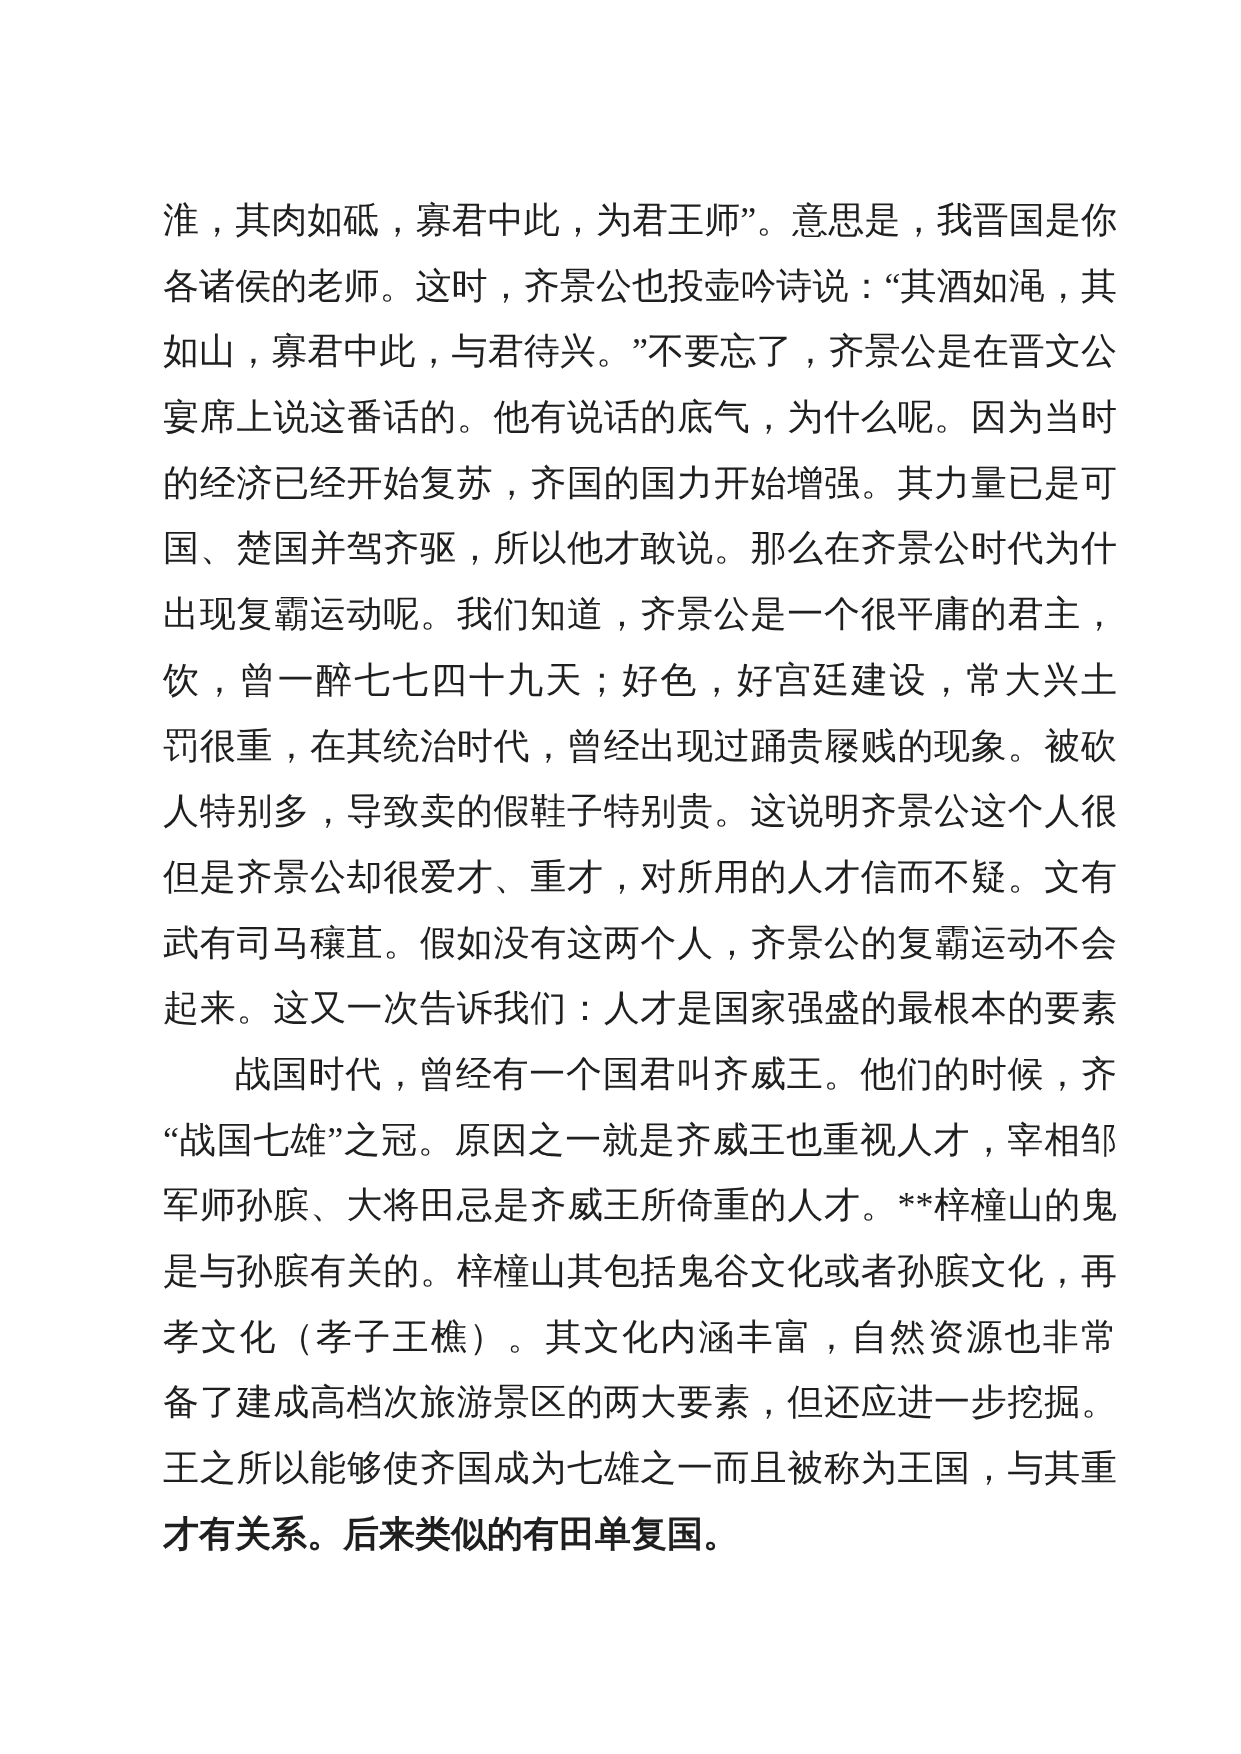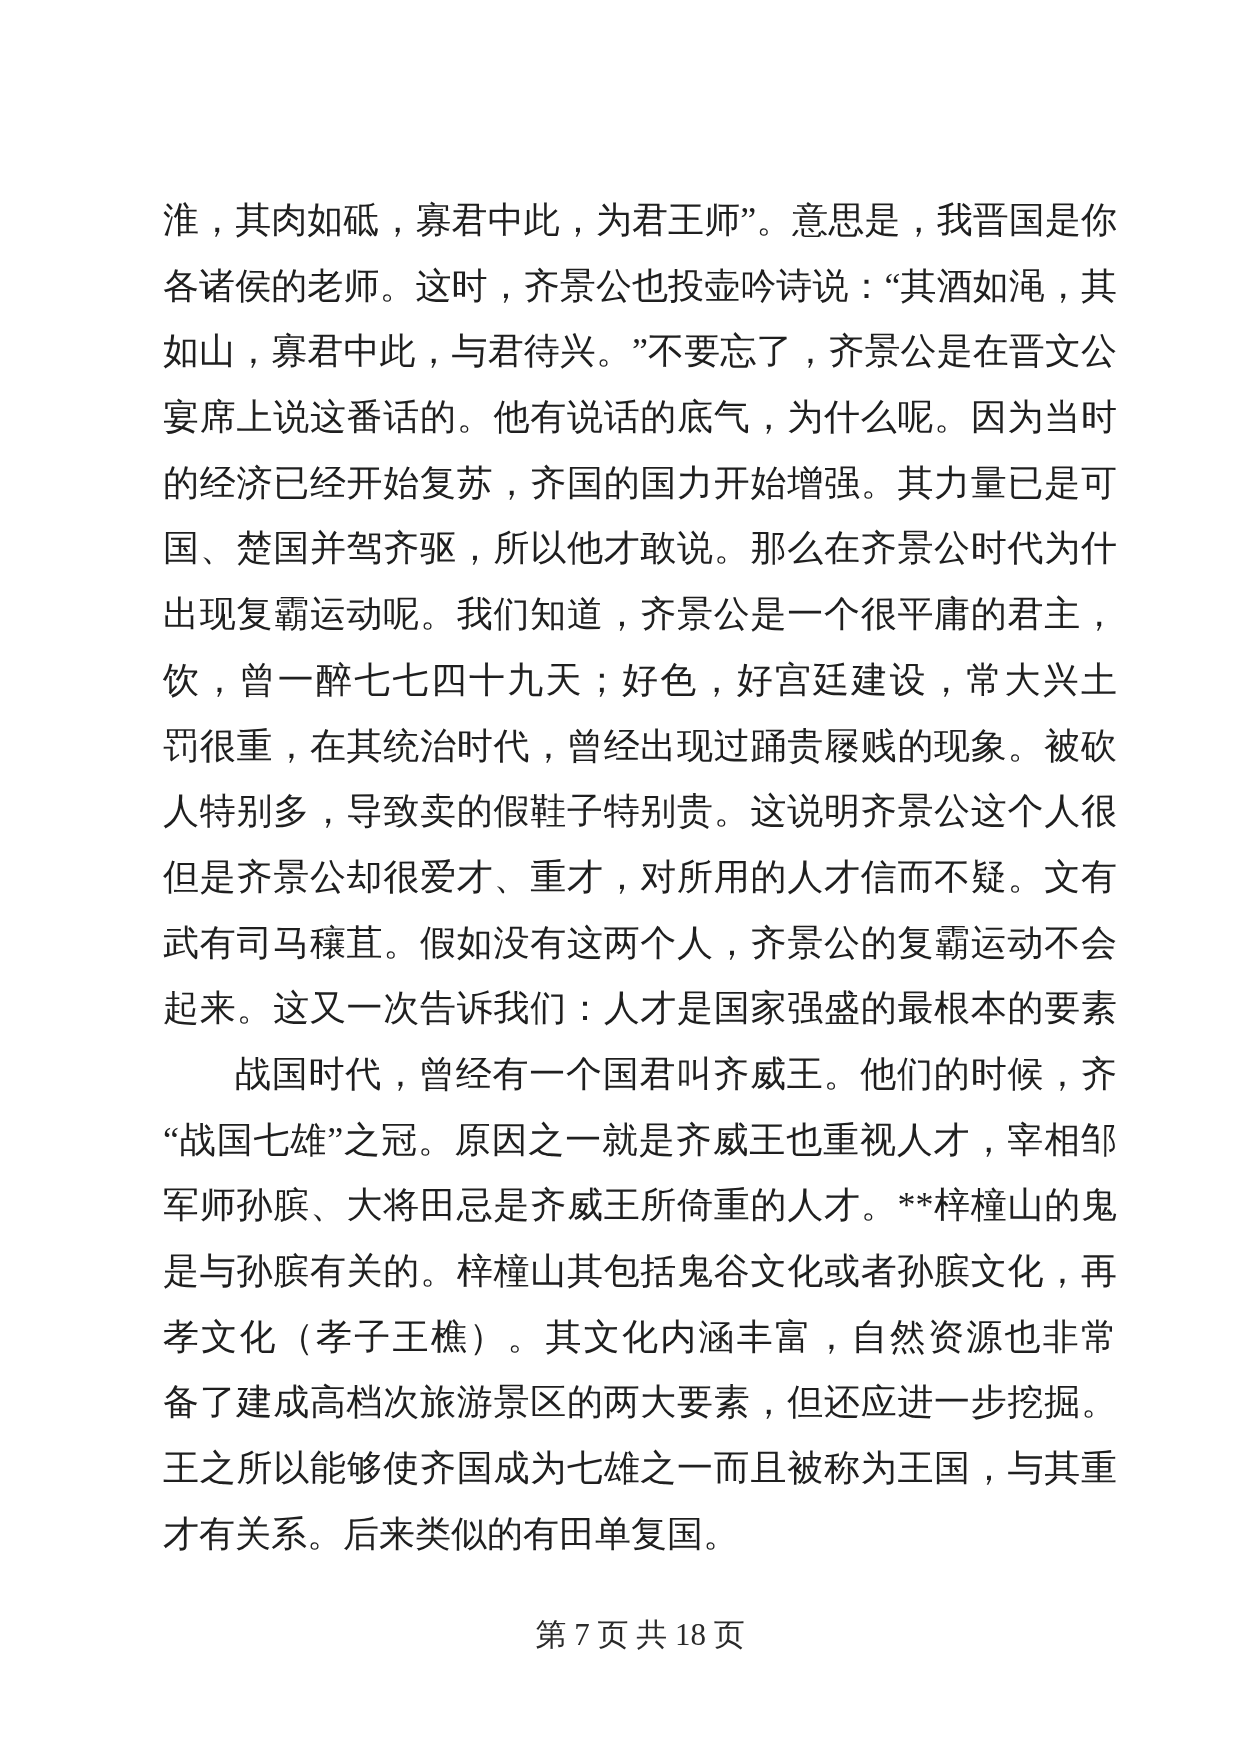--- a/index.html
+++ b/index.html
@@ -33,20 +33,21 @@
     text-align-last: justify;
     text-justify: inter-character;
     overflow: hidden;
   }
   .text-line.indent-first {
     padding-left: 72px;
   }
   .text-line.no-stretch {
     text-align: center;
     text-align-last: left;
+    font-weight: bold;
   }
   .page-footer {
     position: absolute;
     left: 163px;
     top: 1612px;
     width: 954px;
     height: 45px;
     line-height: 45px;
     text-align: center;
     font-size: 31px;
@@ -73,16 +74,13 @@
       <div class="text-line">起来。这又一次告诉我们：人才是国家强盛的最根本的要素之一。</div>
       <div class="text-line indent-first">战国时代，曾经有一个国君叫齐威王。他们的时候，齐国列</div>
       <div class="text-line">“战国七雄”之冠。原因之一就是齐威王也重视人才，宰相邹忌、</div>
       <div class="text-line">军师孙膑、大将田忌是齐威王所倚重的人才。**梓橦山的鬼谷洞</div>
       <div class="text-line">是与孙膑有关的。梓橦山其包括鬼谷文化或者孙膑文化，再者是</div>
       <div class="text-line">孝文化（孝子王樵）。其文化内涵丰富，自然资源也非常好，具</div>
       <div class="text-line">备了建成高档次旅游景区的两大要素，但还应进一步挖掘。齐威</div>
       <div class="text-line">王之所以能够使齐国成为七雄之一而且被称为王国，与其重用人</div>
       <div class="text-line no-stretch">才有关系。后来类似的有田单复国。</div>
     </div>
-  <div class="page-footer">
-    <span>第 7 页 共 18 页</span>
-  </div>
 </div>
 
 </body></html>

